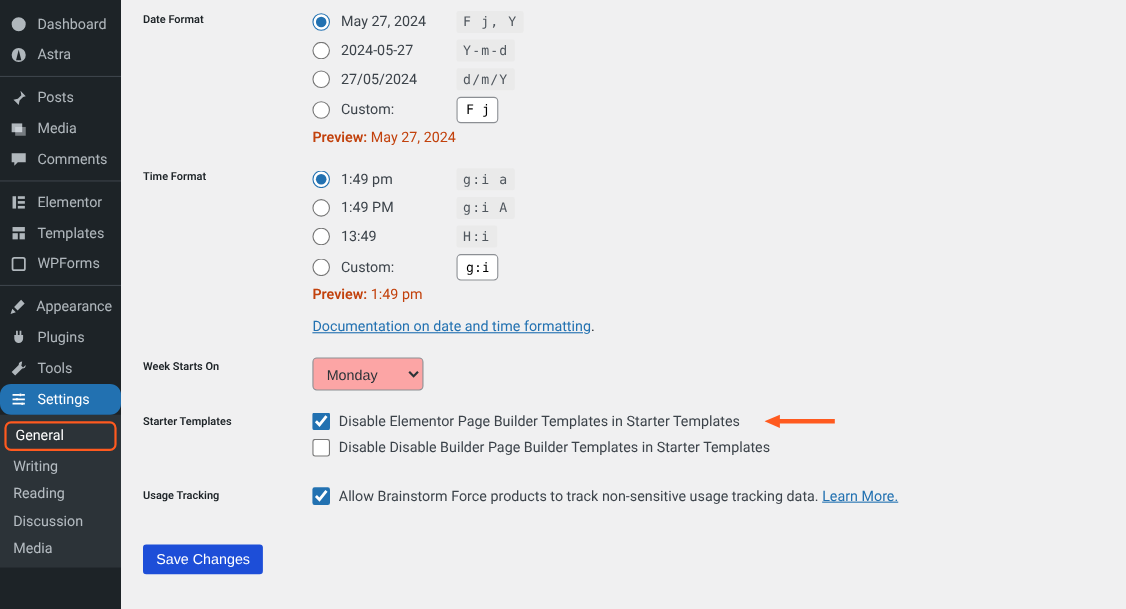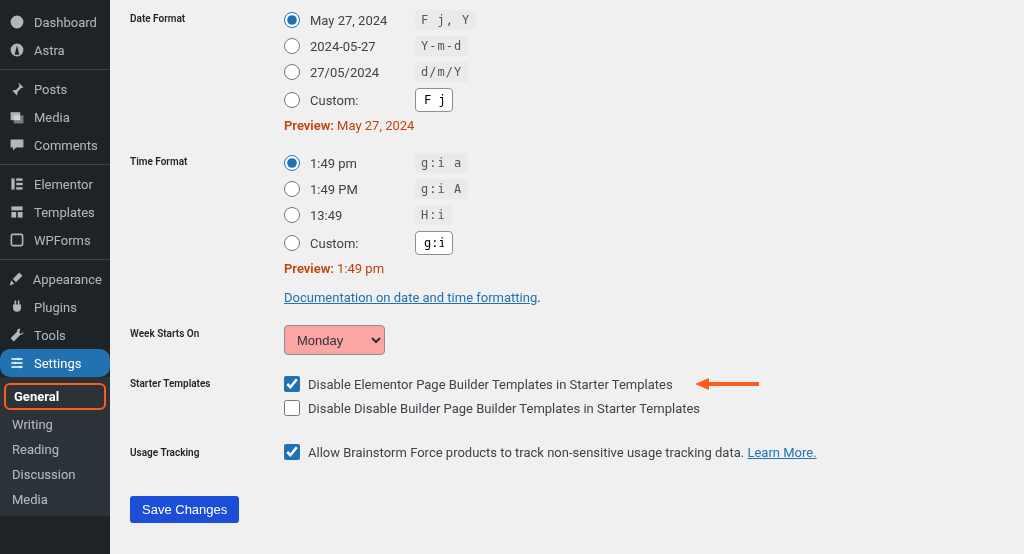--- a/index.html
+++ b/index.html
@@ -5,21 +5,21 @@
   * { margin: 0; padding: 0; box-sizing: border-box; }
   body { font-family: -apple-system, BlinkMacSystemFont, "Segoe UI", Roboto, sans-serif; font-size: 13px; color: #1d2327; background: #f0f0f1; }
   .app { display: flex; min-height: 554px; }
   
   .sidebar { width: 110px; background: #1d2327; color: #f0f0f1; flex-shrink: 0; padding-top: 8px; }
   .sidebar-item { display: flex; align-items: center; padding: 6px 8px; color: rgba(240,246,252,.7); cursor: pointer; font-size: 13px; gap: 8px; }
   .sidebar-item.current { background: #2271b1; color: #fff; position: relative; border-radius: 10px; }
   .sidebar-item.current::after { content: ""; position: absolute; right: -8px; top: 50%; transform: translateY(-50%); border: 8px solid transparent; border-right-color: #f0f0f1; }
   .sidebar-sub { background: #2c3338; padding: 4px 0; }
   .sidebar-sub-item { padding: 5px 12px; color: rgba(240,246,252,.7); cursor: pointer; font-size: 13px; }
-  .sidebar-sub-item.current { color: #fff; font-weight: 700; }
+  .sidebar-sub-item.current { color: #fff; font-weight: 400; }
   .sidebar-sub-item.highlight { border: 2px solid #ff5a1f; border-radius: 6px; margin: 2px 4px; padding: 4px 8px; }
   .sidebar-sep { margin: 5px 0; border-top: 1px solid #3c434a; }
   .sidebar .icon { width: 18px; display: inline-flex; justify-content: center; }
   
   .main { flex: 1; background: #f0f0f1; padding: 10px 20px 0 20px; position: relative; display: flex; flex-direction: column; }
   .content { flex: 1; }
   .form-row { display: flex; margin-bottom: 20px; }
   .form-label { width: 154px; font-weight: 600; font-size: 10px; color: #1d2327; padding-top: 3px; }
   .form-field { flex: 1; }
   .radio-row { display: flex; align-items: center; margin-bottom: 6px; gap: 10px; }

